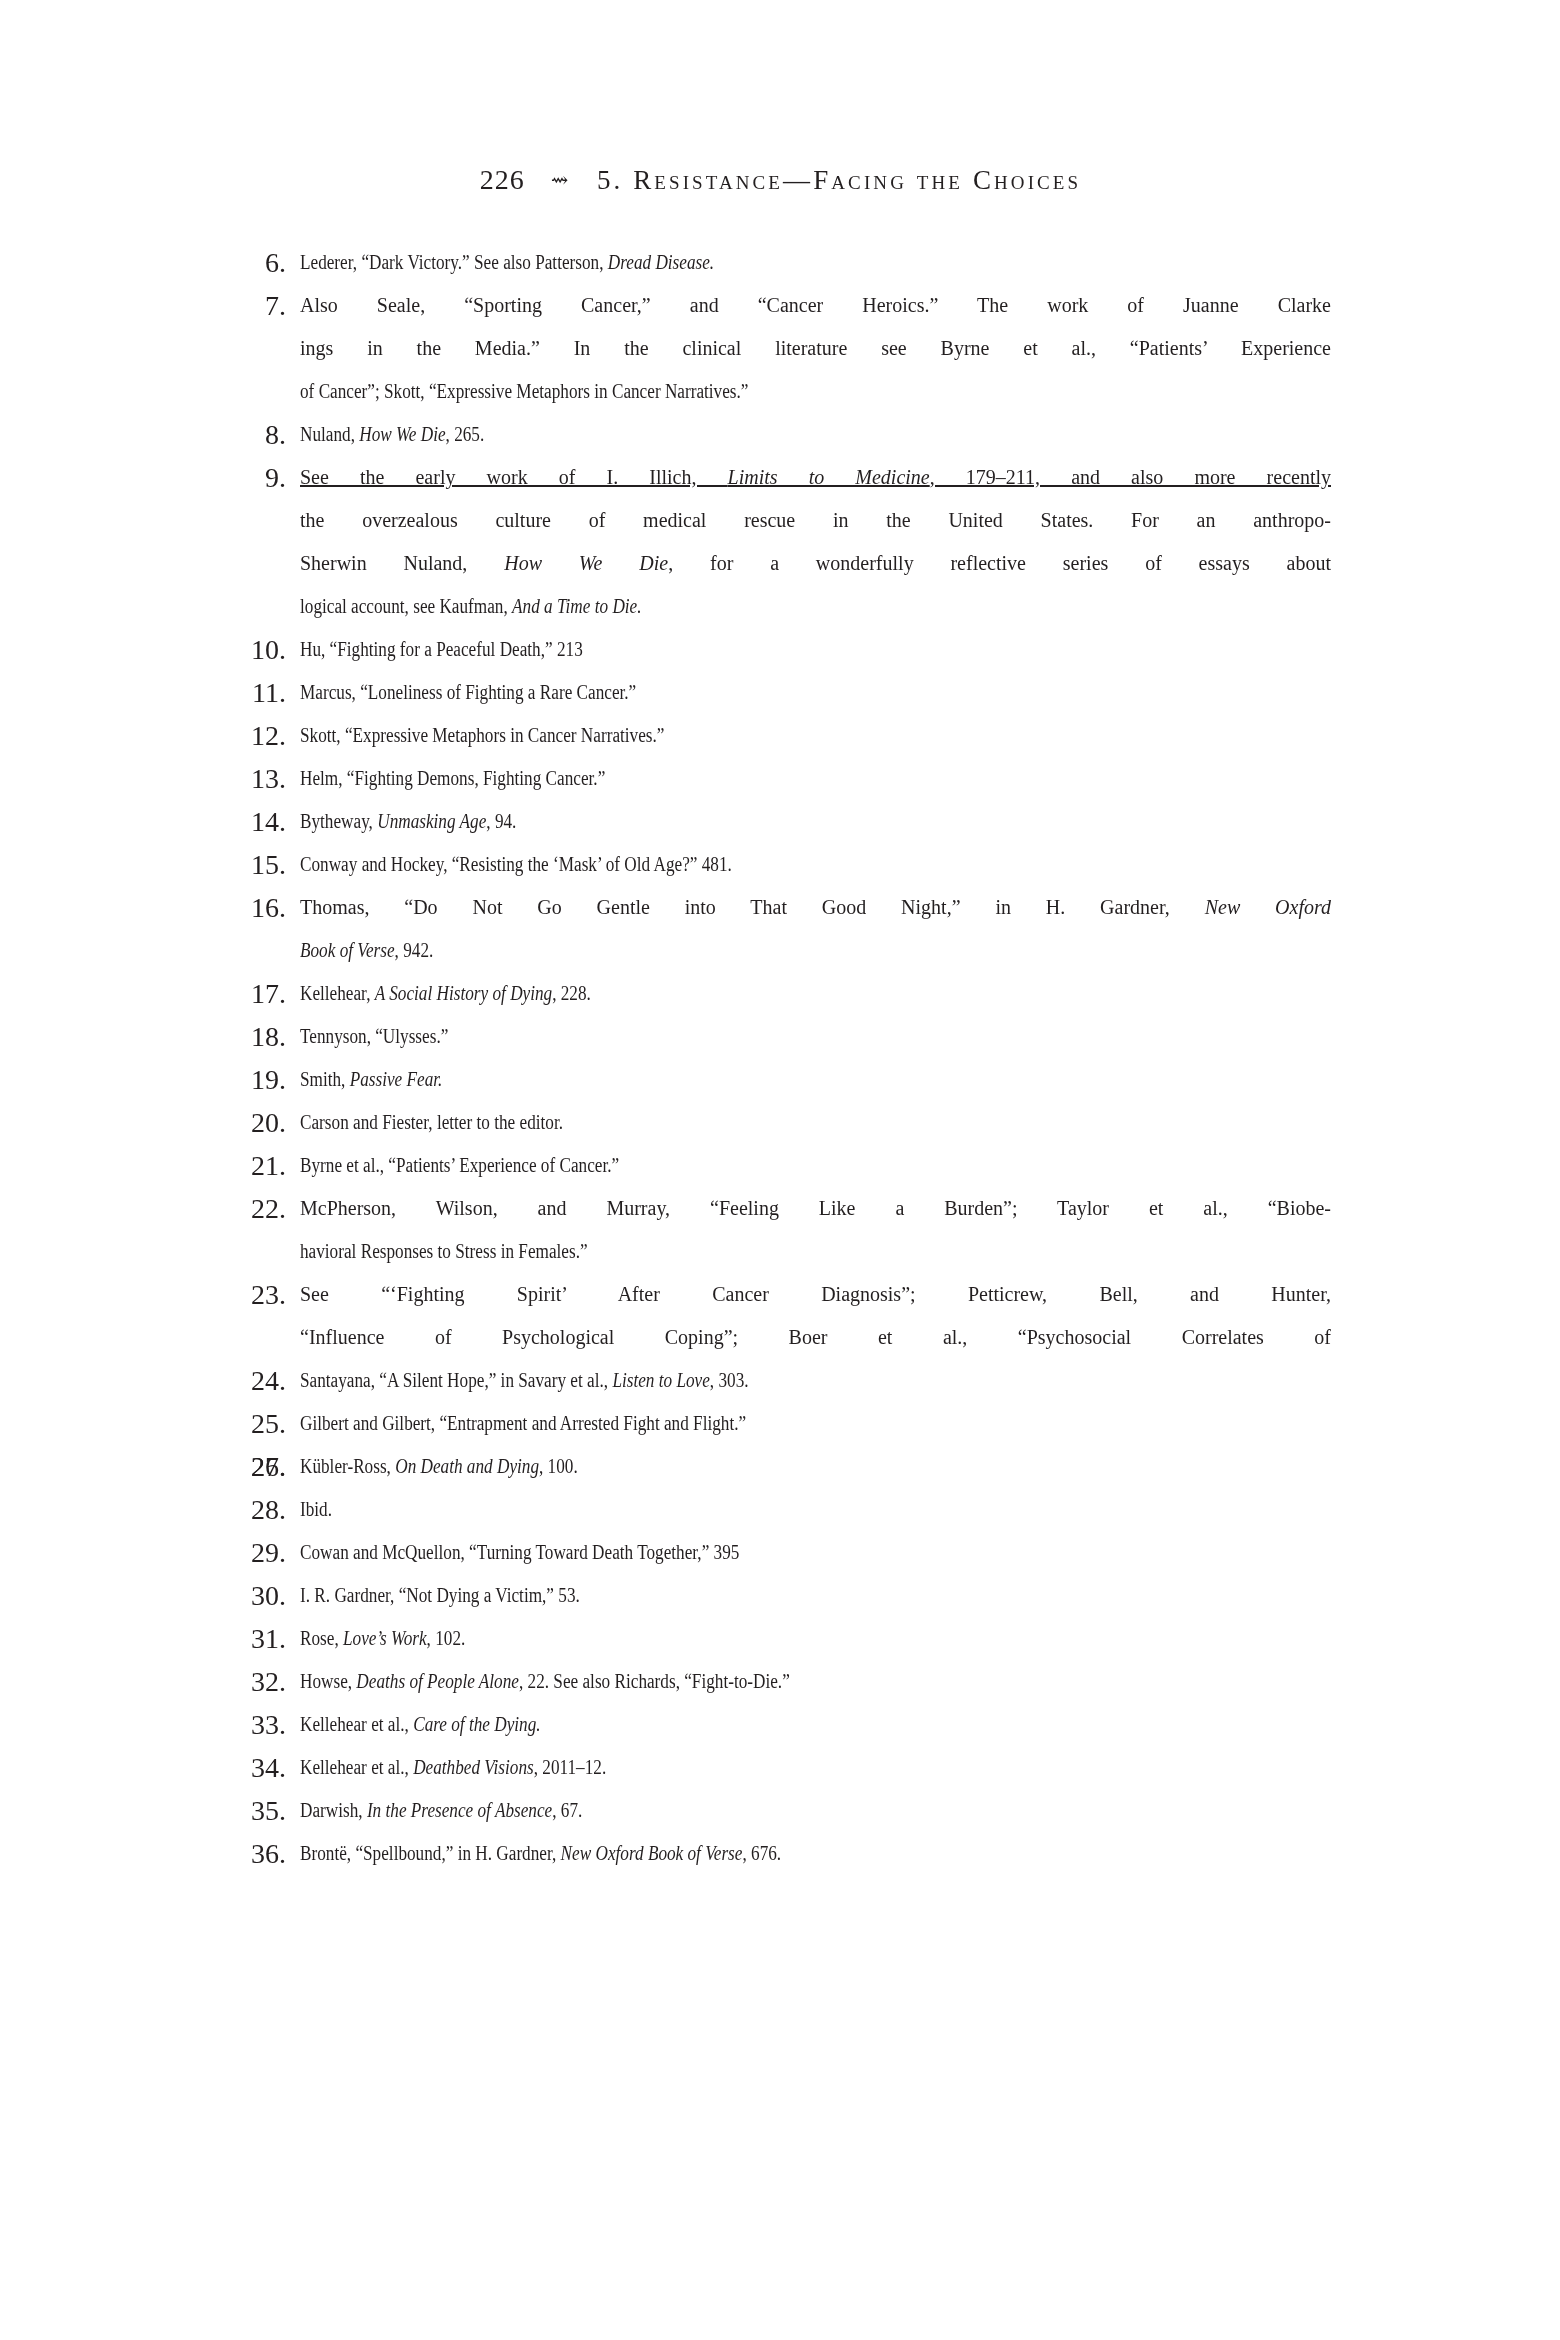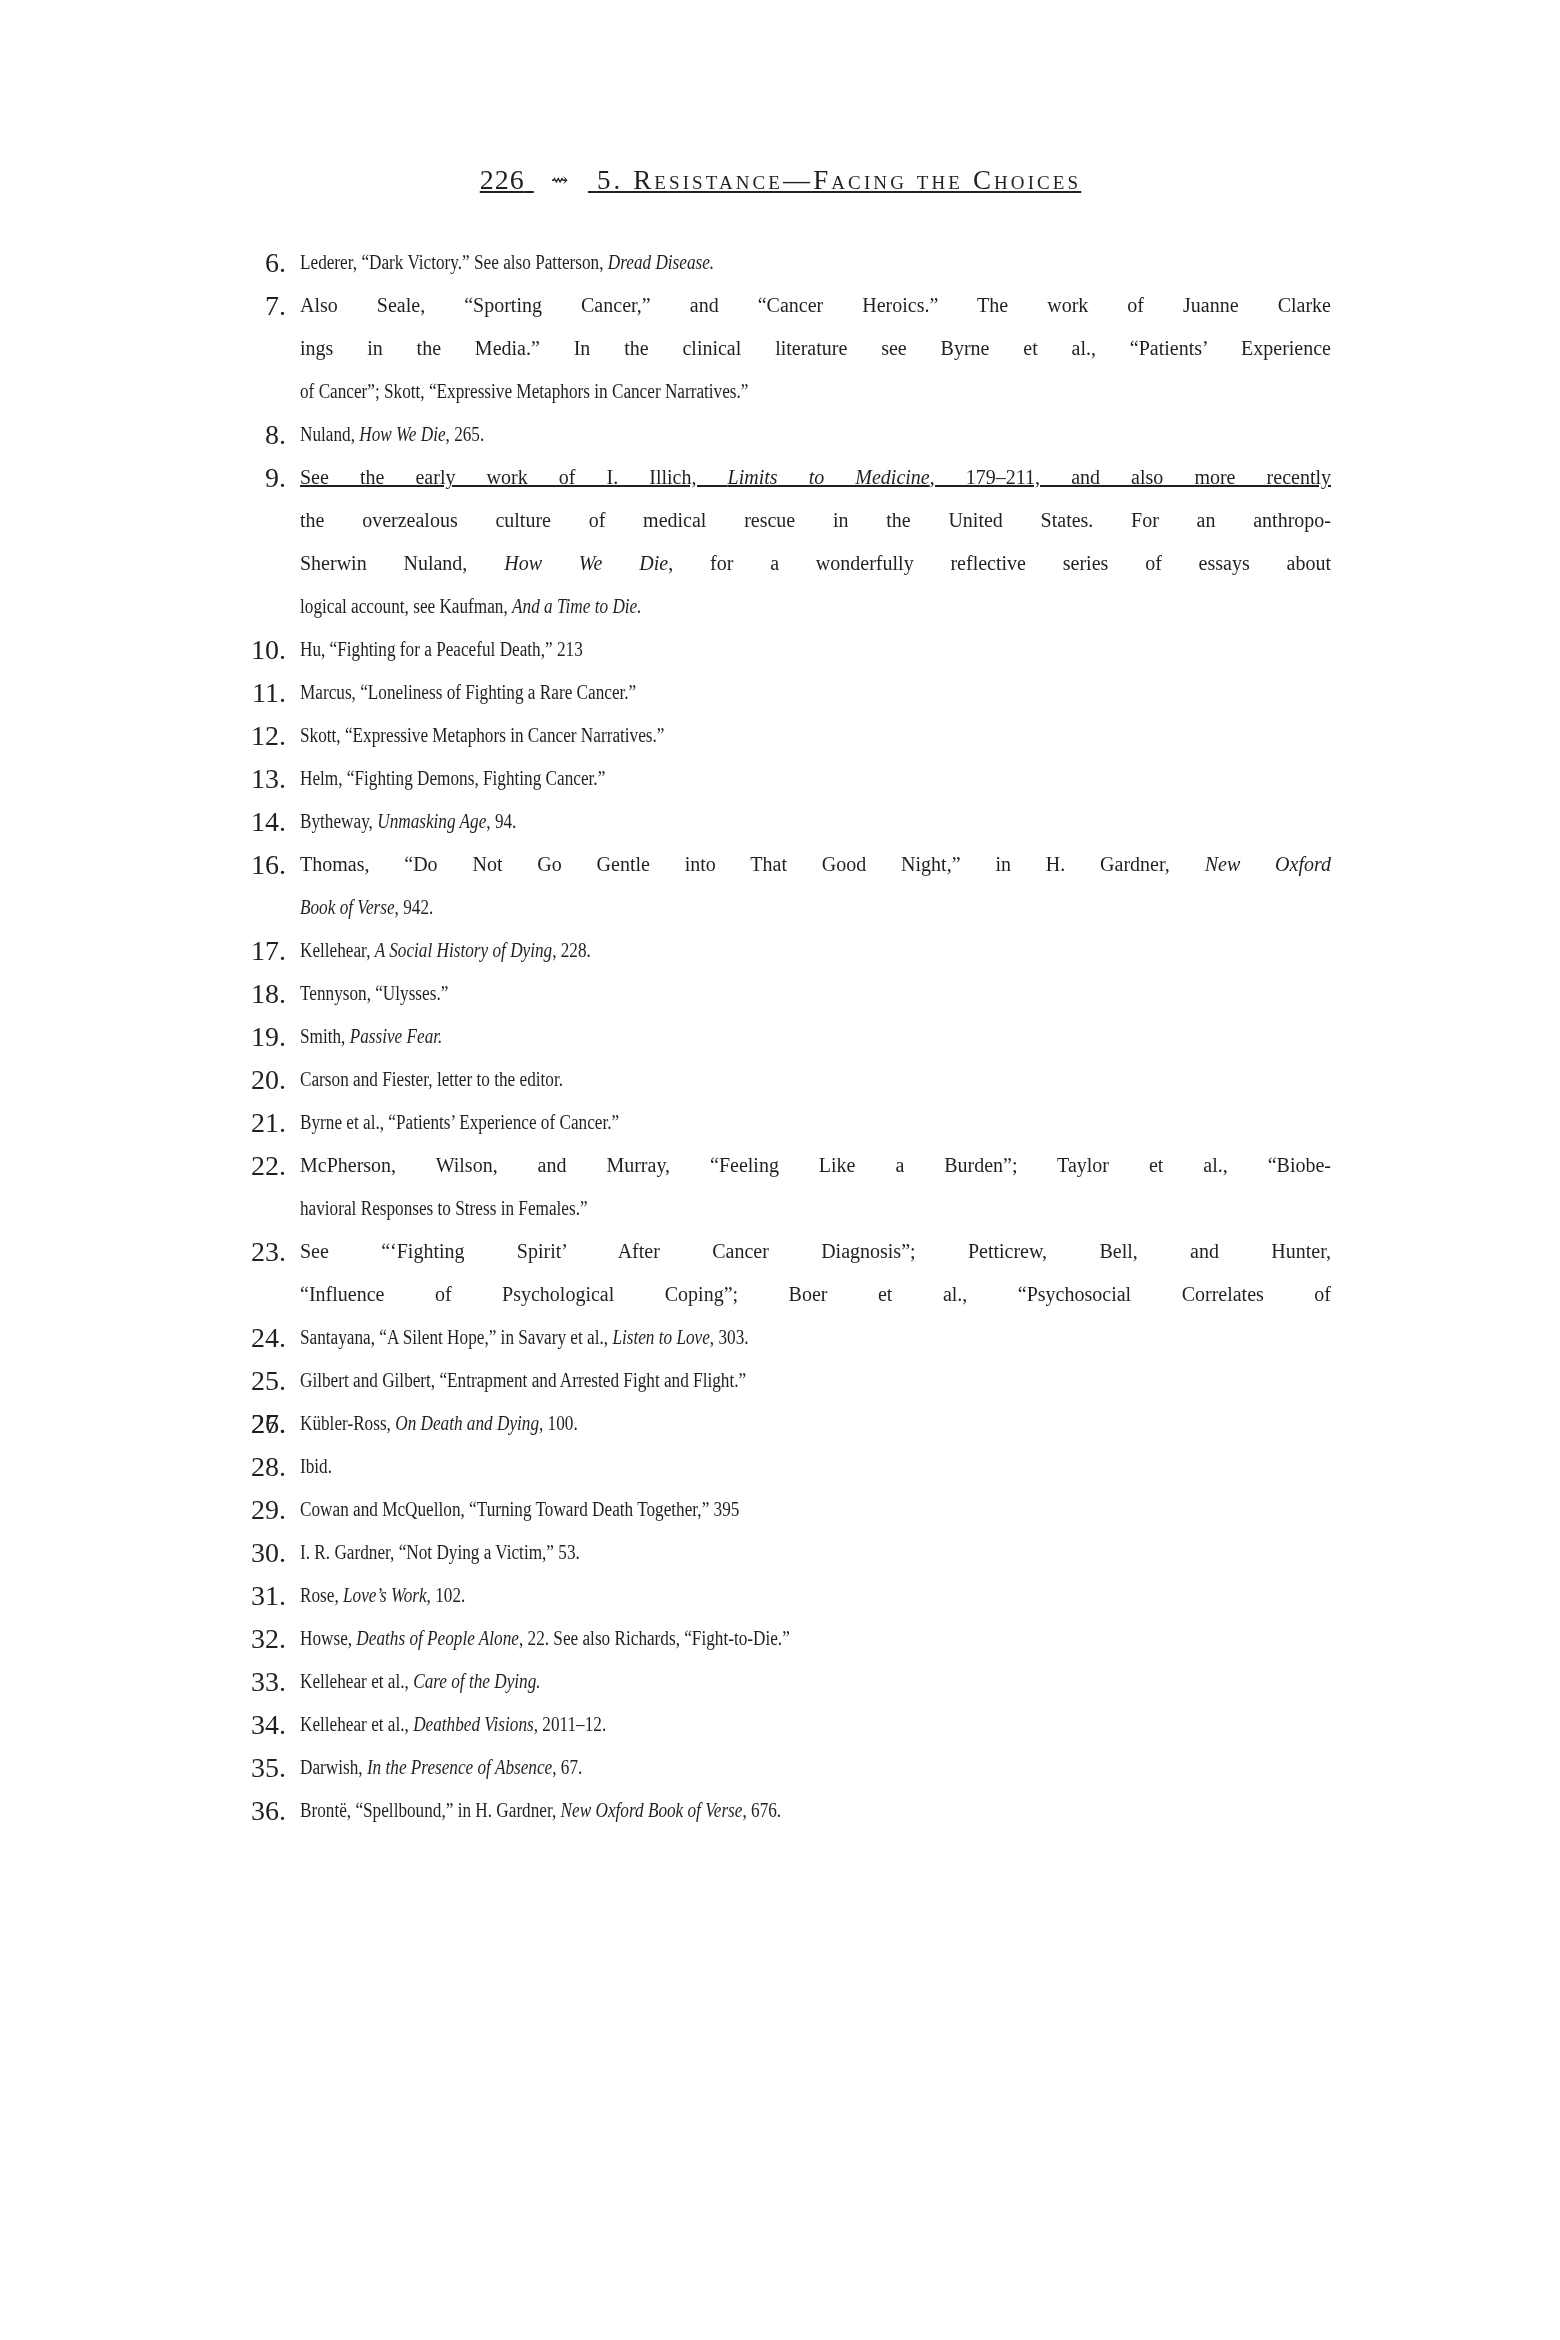--- a/index.html
+++ b/index.html
@@ -26,21 +26,20 @@
     position: absolute;
     top: 164px;
     left: 0;
     width: 1561px;
     text-align: center;
     font-size: 26px;
     line-height: 32.5px;
     letter-spacing: 2.5px;
     white-space: nowrap;
     color: #231f20;
-    text-decoration: underline;
   }
   .running-head .folio {
     letter-spacing: 1px;
     font-size: 28px;
   }
   .running-head .sep {
     display: inline-block;
     margin: 0 17px;
     font-size: 21px;
     position: relative;
@@ -157,20 +156,24 @@
       </div>
       <div class="note">
         <span class="note-number">13.</span>
         <div class="note-line"><span class="fit" style="transform: scaleX(0.86);"><span>Helm, “Fighting Demons, Fighting Cancer.”</span></span></div>
       </div>
       <div class="note">
         <span class="note-number">14.</span>
         <div class="note-line"><span class="fit" style="transform: scaleX(0.86);"><span>Bytheway, </span><span class="it">Unmasking Age</span><span>, 94.</span></span></div>
       </div>
       <div class="note">
+        <span class="note-number">15.</span>
+        <div class="note-line"><span class="fit" style="transform: scaleX(0.86);"><span>Conway and Hockey, “Resisting the ‘Mask’ of Old Age?” 481.</span></span></div>
+      </div>
+      <div class="note">
         <span class="note-number">16.</span>
         <div class="note-line justify">
           <span class="fit" style="display: block; white-space: normal; width: 1031px; transform: none;"><span>Thomas, “Do Not Go Gentle into That Good Night,” in H. Gardner, </span><span class="it">New Oxford</span></span>
         </div>
         <div class="note-line"><span class="fit" style="transform: scaleX(0.86);"><span class="it">Book of Verse</span><span>, 942.</span></span></div>
       </div>
       <div class="note">
         <span class="note-number">17.</span>
         <div class="note-line"><span class="fit" style="transform: scaleX(0.86);"><span>Kellehear, </span><span class="it">A Social History of Dying</span><span>, 228.</span></span></div>
       </div>

